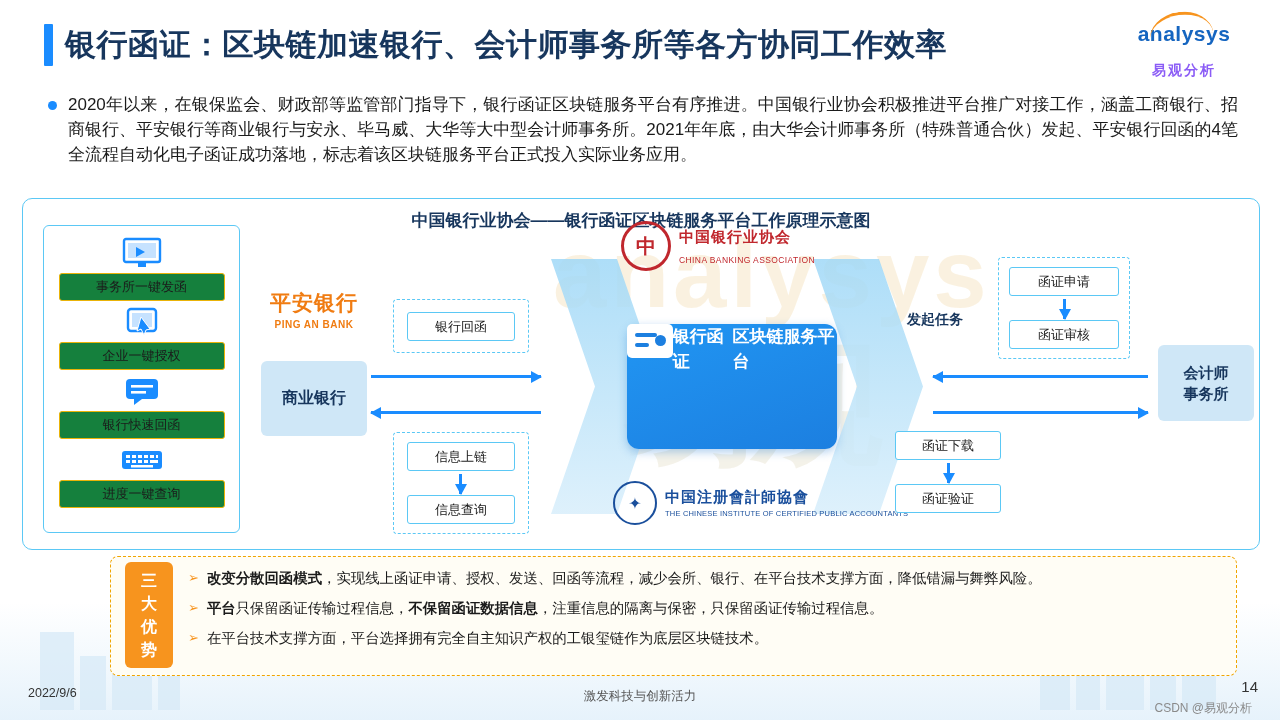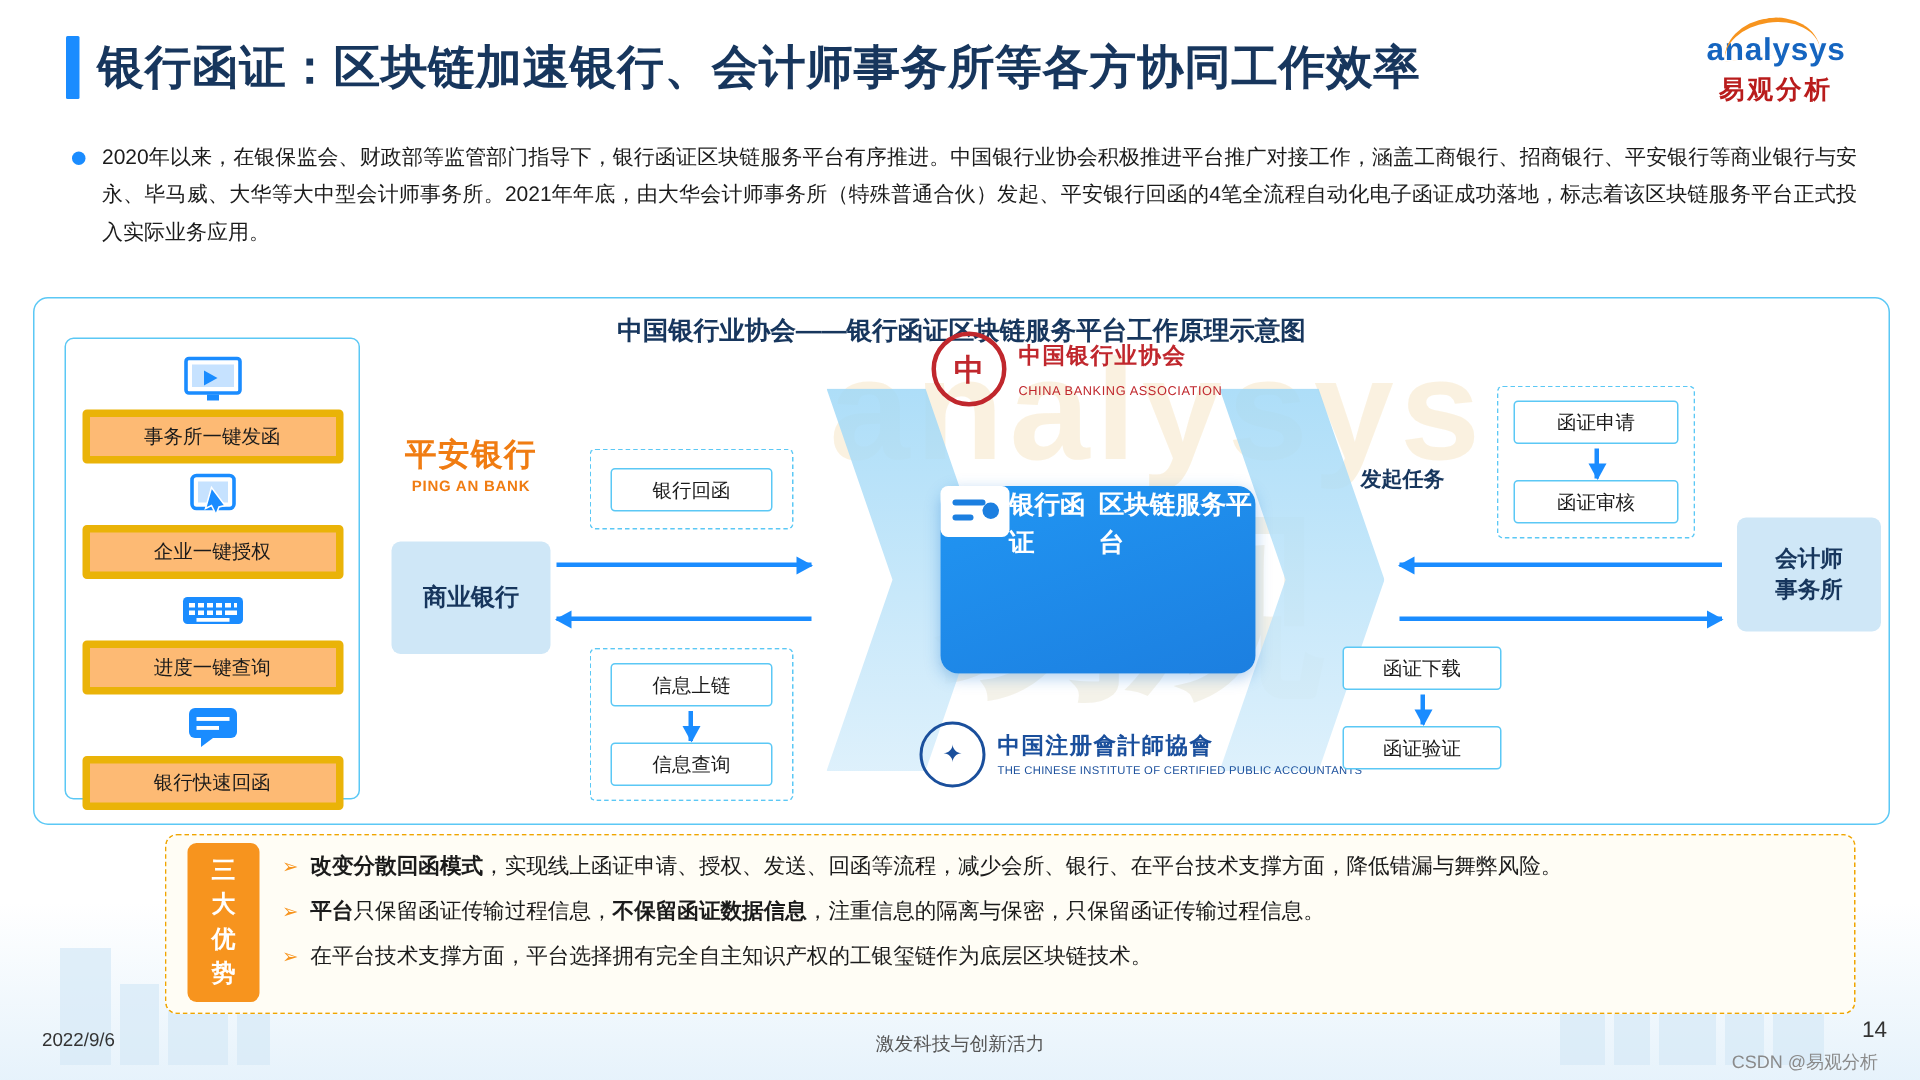--- a/index.html
+++ b/index.html
@@ -21,36 +21,36 @@
   .title-text{
     font-size:31px;font-weight:bold;color:#17365d;letter-spacing:0.5px;white-space:nowrap;
   }
   .logo{
     position:absolute;right:26px;top:22px;text-align:center;width:140px;
   }
   .logo .brand{
     font-size:21px;color:#1565c0;font-weight:bold;letter-spacing:.5px;
   }
   .logo .cn{
-    font-size:17px;color:#b91c1c;font-weight:bold;margin-top:2px;letter-spacing:2px;
+    font-size:14px;color:#8b5cf6;font-weight:bold;margin-top:16px;letter-spacing:2px;
   }
   .logo .swoosh{
     position:absolute;left:34px;top:-10px;width:64px;height:22px;
     border:3px solid #f7941e;border-bottom:none;border-left:none;border-right:none;
     border-radius:50% 50% 0 0 / 100% 100% 0 0;transform:rotate(-8deg);
   }
   
   .lead{
     position:absolute;left:48px;top:92px;width:1190px;display:flex;
   }
   .lead .dot{
     width:9px;height:9px;border-radius:50%;background:#1a8cff;margin-top:9px;margin-right:11px;flex:none;
   }
   .lead p{
-    margin:0;font-size:14px;line-height:25px;color:#1b1b1b;text-align:justify;
+    margin:0;font-size:17px;line-height:25px;color:#1b1b1b;text-align:justify;
   }
   
   .frame{
     position:absolute;left:22px;top:198px;width:1236px;height:350px;
     border:1px solid #5bc8f5;border-radius:10px;background:#fff;overflow:hidden;
   }
   .wm{
     position:absolute;left:530px;top:20px;font-size:96px;font-weight:bold;
     color:#f7e7c8;opacity:.55;letter-spacing:4px;pointer-events:none;user-select:none;
   }
@@ -66,22 +66,22 @@
   .leftcol{
     position:absolute;left:20px;top:26px;width:195px;height:300px;
     border:1px solid #5bc8f5;border-radius:6px;background:#fff;
     display:flex;flex-direction:column;align-items:center;justify-content:flex-start;padding-top:6px;
   }
   .lc-item{margin-top:4px;display:flex;flex-direction:column;align-items:center;}
   .lc-icon{
     width:50px;height:34px;display:flex;align-items:center;justify-content:center;color:#1a8cff;
   }
   .lc-label{
-    margin-top:3px;width:164px;height:26px;border:5px solid #eab308;border-radius:3px;
-    display:flex;align-items:center;justify-content:center;font-size:13px;color:#1b1b1b;background:#fdba74;
+    margin-top:3px;width:164px;height:26px;border:1px solid #eab308;border-radius:3px;
+    display:flex;align-items:center;justify-content:center;font-size:13px;color:#1b1b1b;background:#15803d;
   }
   
   .pingan{position:absolute;left:233px;top:90px;width:116px;text-align:center;}
   .pingan .cn{font-size:21px;font-weight:bold;color:#f07c12;letter-spacing:1px;}
   .pingan .en{font-size:10px;font-weight:bold;color:#f07c12;letter-spacing:.5px;margin-top:2px;}
   
   .bankbox{
     position:absolute;left:238px;top:162px;width:106px;height:75px;
     background:#cfe7f7;border-radius:6px;display:flex;align-items:center;justify-content:center;
     font-size:16px;font-weight:bold;color:#17365d;
@@ -255,20 +255,31 @@
     </div>
     <div class="lc-item">
       <div class="lc-icon">
         <svg width="40" height="32" viewBox="0 0 40 32">
             <rect x="6" y="3" width="28" height="22" rx="3" fill="none" stroke="#1a8cff" stroke-width="2.4"></rect>
             <rect x="10" y="7" width="20" height="14" fill="#1a8cff" opacity=".25"></rect>
             <path d="M19 11 l9 12 -4 1 -2 5 -3-6 -4 2 z" fill="#1a8cff" stroke="#fff" stroke-width="1"></path>
           </svg>
       </div>
       <div class="lc-label">企业一键授权</div>
+    </div>
+    <div class="lc-item">
+      <div class="lc-icon">
+        <svg width="42" height="30" viewBox="0 0 42 30">
+            <rect x="5" y="3" width="32" height="20" rx="4" fill="#1a8cff"></rect>
+            <path d="M13 23 l0 6 8-6 z" fill="#1a8cff"></path>
+            <rect x="10" y="9" width="22" height="2.6" fill="#fff"></rect>
+            <rect x="10" y="15" width="15" height="2.6" fill="#fff"></rect>
+          </svg>
+      </div>
+      <div class="lc-label">银行快速回函</div>
     </div>
     <div class="lc-item">
       <div class="lc-icon">
         <svg width="46" height="26" viewBox="0 0 46 26">
             <rect x="3" y="4" width="40" height="18" rx="3" fill="#1a8cff"></rect>
             <g fill="#fff">
               <rect x="7" y="8" width="4" height="3"></rect>
               <rect x="13" y="8" width="4" height="3"></rect>
               <rect x="19" y="8" width="4" height="3"></rect>
               <rect x="25" y="8" width="4" height="3"></rect>
@@ -278,31 +289,20 @@
               <rect x="13" y="13" width="4" height="3"></rect>
               <rect x="19" y="13" width="4" height="3"></rect>
               <rect x="25" y="13" width="4" height="3"></rect>
               <rect x="31" y="13" width="8" height="3"></rect>
               <rect x="12" y="18" width="22" height="2.5"></rect>
             </g>
           </svg>
       </div>
       <div class="lc-label">进度一键查询</div>
     </div>
-    <div class="lc-item">
-      <div class="lc-icon">
-        <svg width="42" height="30" viewBox="0 0 42 30">
-            <rect x="5" y="3" width="32" height="20" rx="4" fill="#1a8cff"></rect>
-            <path d="M13 23 l0 6 8-6 z" fill="#1a8cff"></path>
-            <rect x="10" y="9" width="22" height="2.6" fill="#fff"></rect>
-            <rect x="10" y="15" width="15" height="2.6" fill="#fff"></rect>
-          </svg>
-      </div>
-      <div class="lc-label">银行快速回函</div>
-    </div>
   </div>
 
   <div class="pingan">
     <div class="cn">平安银行</div>
     <div class="en">PING AN BANK</div>
   </div>
 
   <div class="bankbox">商业银行</div>
 
   <div class="dashbox" style="left:370px;top:100px;width:134px;height:52px;"></div>

